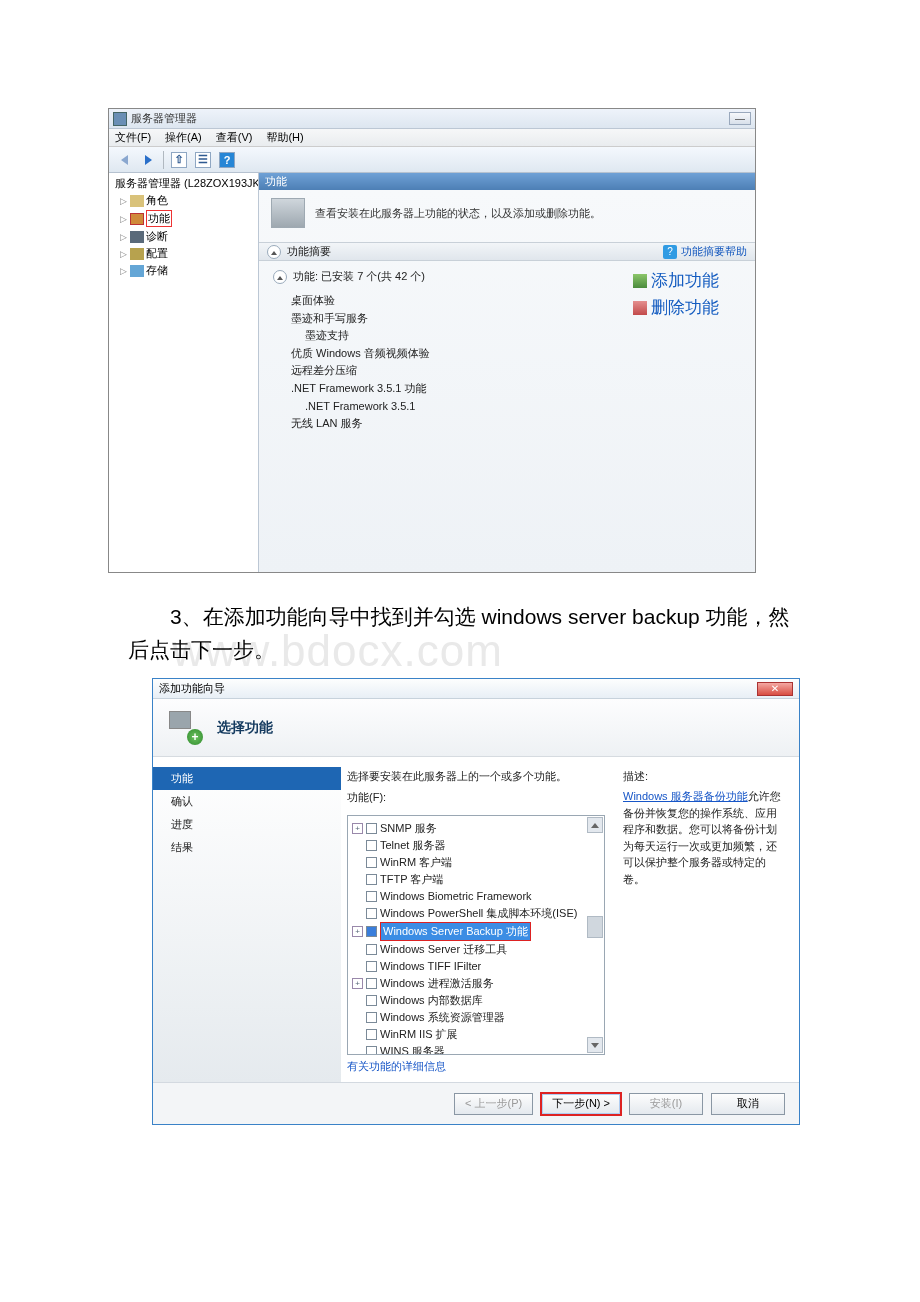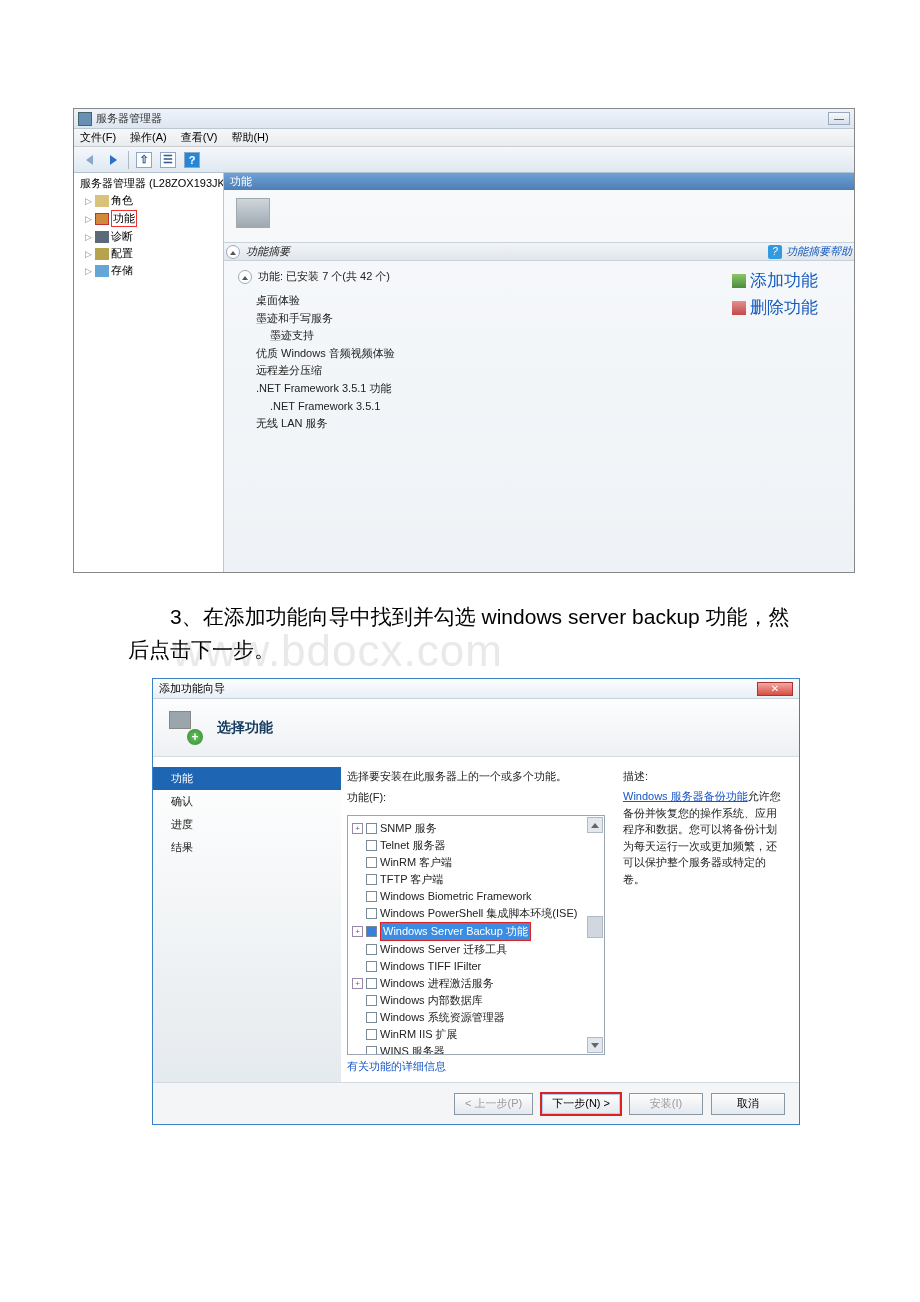--- a/index.html
+++ b/index.html
@@ -1,18 +1,18 @@
 <!DOCTYPE html>
 <html><head>
 <meta charset="utf-8">
 <style>
   * { margin:0; padding:0; box-sizing:border-box; font-family:"Microsoft YaHei","Segoe UI",Tahoma,sans-serif; }
   body { background:#fff; width:920px; }
   .doc-spacer-top { height:108px; }
-  .screenshot { margin-left:73px; width:782px; border:1px solid #888; background:#bef264; position:relative; }
+  .screenshot { margin-left:108px; width:648px; border:1px solid #888; background:#bef264; position:relative; }
   .titlebar { height:20px; background:linear-gradient(#eef3fa,#dde6f0); border-bottom:1px solid #bcc7d4; display:flex; align-items:center; padding:0 4px; justify-content:space-between;}
   .titlebar-left { display:flex; align-items:center; gap:4px; font-size:11px; color:#333;}
   .tb-icon { display:inline-block; width:14px; height:14px; }
   .tb-icon.server { background:#6a8fb5; border:1px solid #466; }
   .win-btn-group { display:flex; gap:1px; }
   .win-btn { width:22px; height:13px; background:linear-gradient(#f6f8fb,#d8e0ea); border:1px solid #99a8bc; display:flex; align-items:center; justify-content:center; font-size:10px; color:#444;}
   .menubar { height:18px; background:linear-gradient(#f6f7f8,#e9ecef); border-bottom:1px solid #ccc; display:flex; align-items:center; padding:0 6px; gap:14px; font-size:11px; color:#000;}
   .toolbar { height:26px; background:linear-gradient(#f4f8fd,#dfe8f1); border-bottom:1px solid #b6c2d0; display:flex; align-items:center; padding:0 4px; gap:2px;}
   .tb-btn { width:22px; height:20px; display:flex; align-items:center; justify-content:center; }
   .arrow-left,.arrow-right { width:0;height:0; border-top:5px solid transparent; border-bottom:5px solid transparent; }
@@ -30,21 +30,21 @@
   .tico.feat { background:#d08a3a; border:1px solid #b33;}
   .tico.diag { background:#5a6a7a;}
   .tico.cfg { background:#b7a24e;}
   .tico.store { background:#64a6d6;}
   .tree-row.sel .lbl { border:1px solid #e33; color:#000; padding:0 1px;}
   .content { flex:1; display:flex; flex-direction:column; }
   .content-header { height:17px; background:linear-gradient(#6fa1d6,#4d7fb5); color:#fff; font-size:11px; padding:1px 6px; display:flex; align-items:center;}
   .content-body { flex:1; background:linear-gradient(#f7f9fb,#eef2f6); display:flex; flex-direction:column; }
   .desc-row { display:flex; gap:10px; padding:8px 10px 14px 12px; font-size:11px; color:#333;}
   .srv-icon { width:34px; height:30px; background:linear-gradient(#cfd6dc,#9ea8b0); border:1px solid #9ea9b2;}
-  .summary-bar { height:19px; background:linear-gradient(#f2f5f8,#e0e6ec); border-top:1px solid #c8d0d8; border-bottom:1px solid #c8d0d8; display:flex; align-items:center; justify-content:space-between; padding:0 2px; font-size:11px; color:#222;font-style:italic;}
+  .summary-bar { height:19px; background:linear-gradient(#f2f5f8,#e0e6ec); border-top:1px solid #c8d0d8; border-bottom:1px solid #c8d0d8; display:flex; align-items:center; justify-content:space-between; padding:0 8px; font-size:11px; color:#222;}
   .chev { display:inline-block; width:14px; height:14px; border:1px solid #9ab; border-radius:50%; background:#fff; position:relative; margin-right:6px;}
   .chev::after { content:""; position:absolute; left:3px; top:5px; width:0;height:0; border-left:3px solid transparent; border-right:3px solid transparent; border-bottom:4px solid #555;}
   .summary-help { color:#1458be; display:flex; align-items:center; gap:4px;}
   .help-q { width:14px;height:14px; background:#309be3; color:#fff; border-radius:2px; display:flex; align-items:center; justify-content:center; font-size:10px;}
   .summary-section { display:flex; padding:8px 14px; gap:20px; }
   .summary-left { flex:1; font-size:11px; color:#222;}
   .summary-left .hdr { display:flex; align-items:center; margin-bottom:8px;}
   .feat-list { padding-left:18px; line-height:1.6;}
   .feat-list .indent { padding-left:14px;}
   .summary-right { width:108px; font-size:17px;}
@@ -164,20 +164,21 @@
         <span class="tw">▷</span>
         <span class="tico store"></span>
         <span class="lbl">存储</span>
       </div>
     </div>
     <div class="content">
       <div class="content-header">功能</div>
       <div class="content-body">
         <div class="desc-row">
           <div class="srv-icon"></div>
+          <div style="padding-top:8px">查看安装在此服务器上功能的状态，以及添加或删除功能。</div>
         </div>
         <div class="summary-bar">
           <span style="display:flex;align-items:center">
             <span class="chev"></span>
             <span>功能摘要</span>
           </span>
           <span class="summary-help">
             <span class="help-q">?</span>
             <span>功能摘要帮助</span>
           </span>

